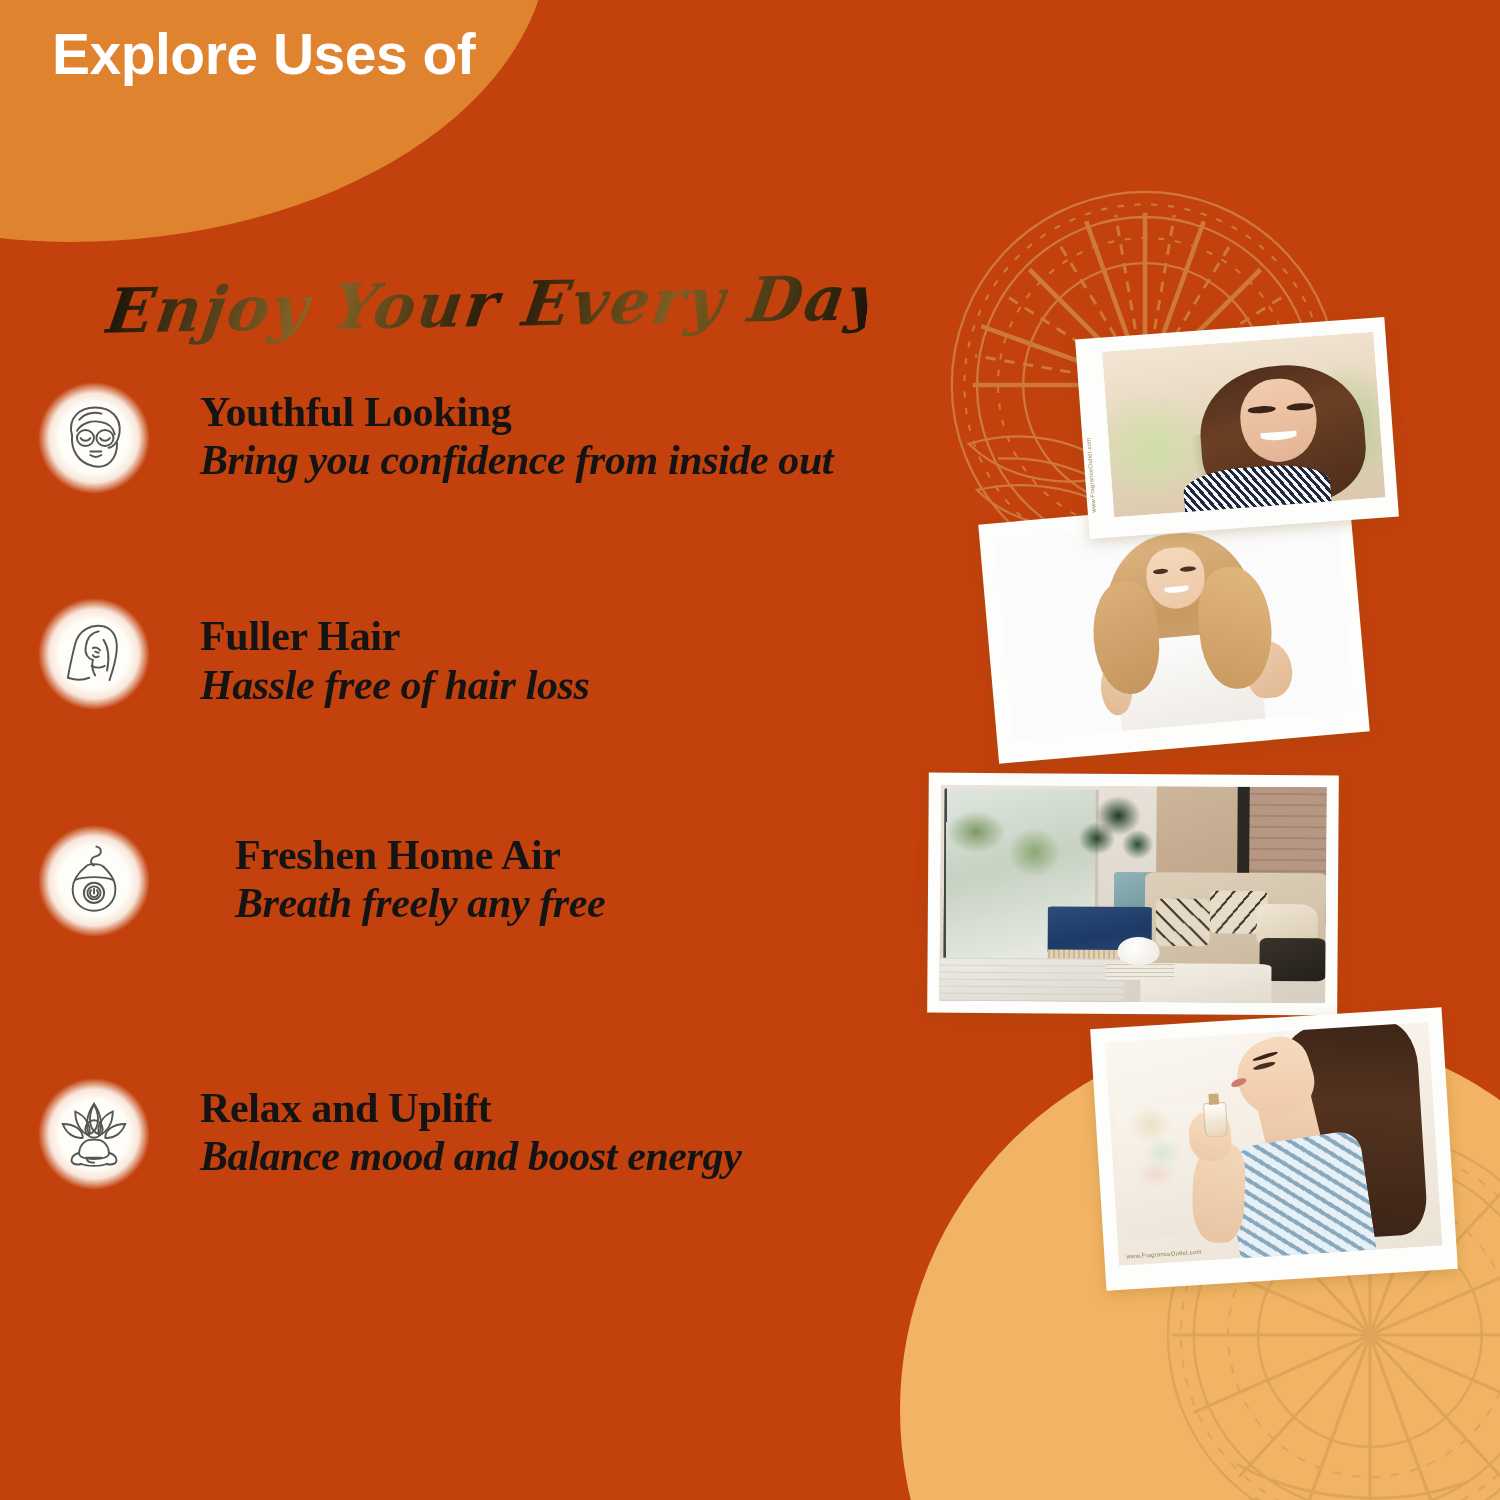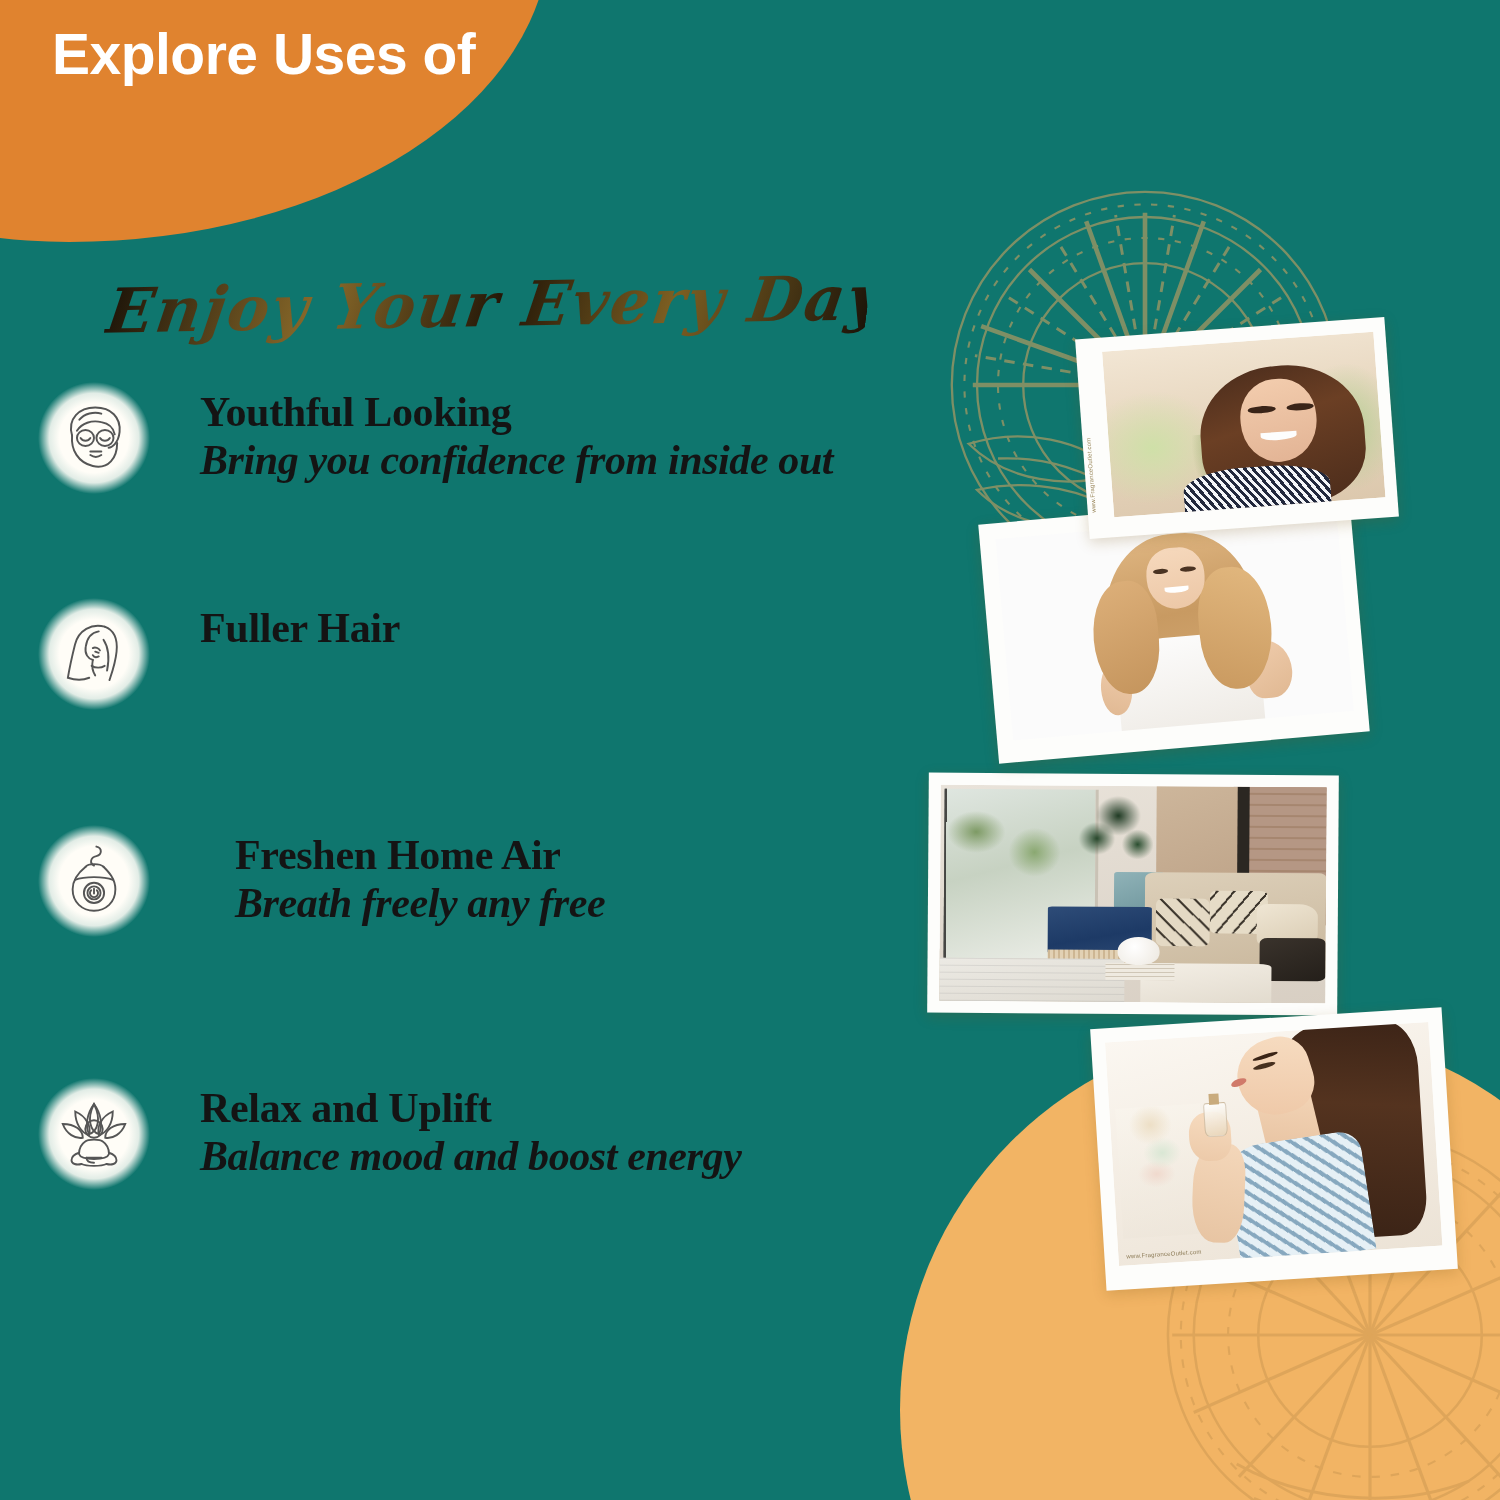--- a/index.html
+++ b/index.html
@@ -6,21 +6,21 @@
 
   html, body {
     width:1500px; height:1500px;
     overflow:hidden;
     font-family:"Liberation Sans", sans-serif;
   }
 
   #page {
     position:relative;
     width:1500px; height:1500px;
-    background:#0f766e;
+    background:#c2410c;
     overflow:hidden;
   }
 
   
   .bg-circle-br {
     position:absolute;
     left:900px; top:1030px;
     width:760px; height:760px;
     border-radius:50%;
     background:#f2b464;
@@ -74,21 +74,21 @@
 
   
   .feature {
     position:absolute;
     left:38px;
     display:flex;
     align-items:flex-start;
     font-family:Liberation Serif, serif;
   }
   .feature-1 { top:382px; }
-  .feature-2 { top:598px; }
+  .feature-2 { top:598px;align-items:flex-end; }
   .feature-3 { top:825px;gap:35px; }
   .feature-4 { top:1078px; }
 
   .icon-badge {
     position:relative;
     width:112px; height:112px;
     flex:0 0 112px;
     border-radius:50%;
     background:radial-gradient(closest-side,#fffdf7 62%, rgba(255,253,247,0.88) 80%, rgba(255,253,247,0) 100%);
     display:flex; align-items:center; justify-content:center;
@@ -614,20 +614,21 @@
           <path d="M31 27 C33 26 36 27 37 29"></path>
           <path d="M33 30 L36 31"></path>
           <path d="M31 33 C32 35 34 35 36 34"></path>
           <path d="M30 42 C33 44 38 44 41 42"></path>
           <path d="M40 20 C44 26 45 36 43 46"></path>
         </g>
       </svg>
     </div>
     <div class="feature-text">
       <div class="feature-title">Fuller Hair</div>
+      <div class="feature-sub">Hassle free of hair loss</div>
     </div>
   </div>
 
   <div class="feature feature-3">
     <div class="icon-badge">
       <svg viewBox="0 0 64 64" width="76" height="76">
         <g fill="none" stroke="#555" stroke-width="1.6" stroke-linecap="round">
           <path d="M34 3 C39 4 39 10 34 11 C29 12 28 17 32 19"></path>
           <path d="M25 20 C27 17 37 17 40 20"></path>
           <path d="M25 20 C20 24 14 30 14 39 C14 50 22 57 32 57 C42 57 50 50 50 39 C50 30 44 24 40 20"></path>

